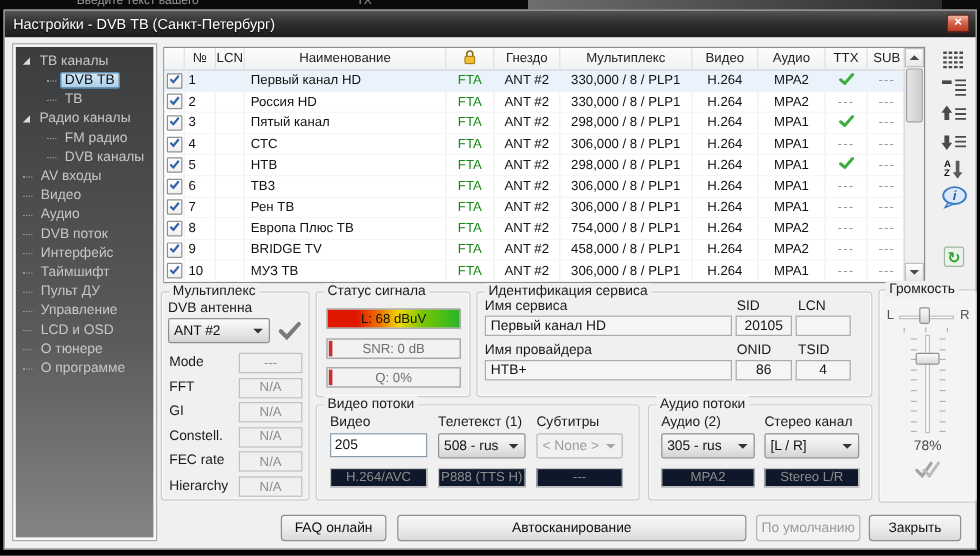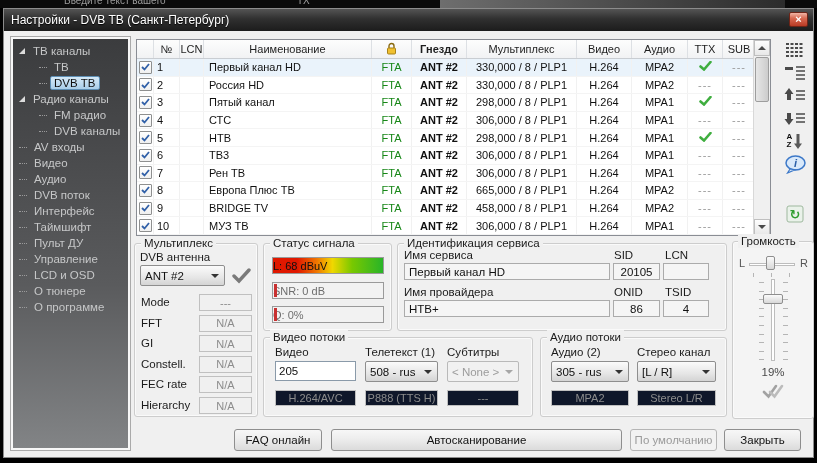--- a/index.html
+++ b/index.html
@@ -31,21 +31,21 @@
 .tbody{width:618px;}
 .trow{display:flex;height:17.6px;border-bottom:1px solid #F4F4F4;background:#fff;}
 .trow.sel{background:#EAF3FB;}
 .td{display:flex;align-items:center;justify-content:center;font-size:11px;color:#111;border-right:1px solid #F1F1F1;overflow:hidden;white-space:nowrap;}
 .c-cb{width:17px;}
 .c-num{width:26px;justify-content:flex-start;padding-left:3px;}
 .c-lcn{width:24px;}
 .c-name{width:168px;justify-content:flex-start;padding-left:5px;}
 .hc.c-name,.hc.c-num{justify-content:center;padding-left:0;}
 .c-fta{width:40px;}
-.c-sock{width:55px;font-weight:bold;}
+.c-sock{width:55px;}
 .c-mux{width:110px;}
 .c-vid{width:55px;}
 .c-aud{width:56px;}
 .c-ttx{width:35px;}
 .c-sub{width:32px;border-right:none;}
 .fta{color:#178717;}
 .dashes{color:#9A9A9A;letter-spacing:1px;}
 .cb{width:13px;height:13px;border:1px solid #8E8F8F;border-radius:1px;background:linear-gradient(#fff,#F0F0F0);display:flex;align-items:center;justify-content:center;}
 .vscroll{position:absolute;right:0;top:0;width:17px;height:195px;background:#F0F0F0;border-left:1px solid #D8D8D8;}
 .sb-btn{position:absolute;left:0;width:16px;height:16px;background:linear-gradient(#FDFDFD,#E8E8E8);border:1px solid #BFBFBF;display:flex;align-items:center;justify-content:center;}
@@ -68,21 +68,21 @@
 .combo .arrow{position:absolute;right:5px;top:50%;margin-top:-2px;width:0;height:0;border-left:4px solid transparent;border-right:4px solid transparent;border-top:4px solid #333;}
 .combo.off{color:#9C9C9C;border-color:#B9B9B9;background:#F1F1F1;}
 .combo.off .arrow{border-top-color:#A6A6A6;}
 .field{position:absolute;height:17px;border:1px solid #ABABAB;background:#F5F5F5;font-size:11.5px;color:#111;display:flex;align-items:center;padding:0 4px;}
 .field.center{justify-content:center;}
 .infobox{position:absolute;height:16px;border:1px solid #C0C0C0;background:#0f172a;font-size:11px;color:#8C8C8C;display:flex;align-items:center;justify-content:center;white-space:nowrap;}
 .edit{position:absolute;height:20px;border:1px solid #8A9AA9;background:#fff;font-size:11.5px;color:#111;padding:0 3px;}
 .mp-label{position:absolute;left:6px;font-size:11.5px;color:#1b1b1b;}
 .mp-box{position:absolute;left:64px;width:53px;height:17px;border:1px solid #C0C0C0;background:#F0F0F0;font-size:11px;color:#8C8C8C;display:flex;align-items:center;justify-content:center;}
 
-.bar{position:absolute;left:8px;width:112px;height:17px;border:1px solid #9a9a9a;display:flex;align-items:center;justify-content:flex-start;font-size:11px;}
+.bar{position:absolute;left:8px;width:112px;height:17px;border:1px solid #9a9a9a;display:flex;align-items:center;justify-content:center;font-size:11px;}
 .bar-level{background:linear-gradient(90deg,#E01800 0%,#E01800 22%,#F07800 40%,#F0D800 54%,#78C800 72%,#28B428 100%);color:#101010;}
 .bar-gray{background:#F2F2F2;color:#6E6E6E;}
 .sliver{position:absolute;left:1px;top:1px;bottom:1px;width:3px;background:#C83030;}
 
 .vol-lr{position:absolute;font-size:11px;color:#555;}
 .htrack{position:absolute;left:16px;top:21px;width:46px;height:3px;background:#fff;border:1px solid #BDBDBD;}
 .hthumb{position:absolute;left:33px;top:14px;width:9px;height:14px;border:1px solid #8E8E8E;border-radius:2px;background:linear-gradient(#FBFBFB,#D8D8D8);}
 .vtick{position:absolute;background:#B5B5B5;}
 .vtrack{position:absolute;left:38px;top:37px;width:4px;height:82px;background:#fff;border:1px solid #BDBDBD;}
 .vthumb{position:absolute;left:30px;top:52px;width:20px;height:10px;border:1px solid #8E8E8E;border-radius:2px;background:linear-gradient(#FBFBFB,#D8D8D8);}
@@ -108,27 +108,27 @@
       <div class="close-btn">
           <span>×</span>
         </div>
     </div>
 
     <div class="sidebar" id="sidebar">
         <div class="tree-item lv0">
           <span class="tri-se"></span>
           <span class="lbl">ТВ каналы</span>
         </div>
+        <div class="tree-item lv1 sel">
+          <span class="dots"></span>
+          <span class="lbl">DVB ТВ</span>
+        </div>
         <div class="tree-item lv1">
           <span class="dots"></span>
           <span class="lbl">ТВ</span>
-        </div>
-        <div class="tree-item lv1 sel">
-          <span class="dots"></span>
-          <span class="lbl">DVB ТВ</span>
         </div>
         <div class="tree-item lv0">
           <span class="tri-se"></span>
           <span class="lbl">Радио каналы</span>
         </div>
         <div class="tree-item lv1">
           <span class="dots"></span>
           <span class="lbl">FM радио</span>
         </div>
         <div class="tree-item lv1">
@@ -352,21 +352,21 @@
                 <span><svg width="9" height="8" viewBox="0 0 9 8">
                     <path d="M1 4 L3.5 6.5 L8 1" fill="none" stroke="#3160A8" stroke-width="1.8"></path>
                   </svg></span>
               </div>
             </div>
             <div class="td c-num">8</div>
             <div class="td c-lcn"></div>
             <div class="td c-name">Европа Плюс ТВ</div>
             <div class="td c-fta fta">FTA</div>
             <div class="td c-sock">ANT #2</div>
-            <div class="td c-mux">665,000 / 8 / PLP1</div>
+            <div class="td c-mux">754,000 / 8 / PLP1</div>
             <div class="td c-vid">H.264</div>
             <div class="td c-aud">MPA2</div>
             <div class="td c-ttx dashes">---</div>
             <div class="td c-sub dashes">---</div>
           </div>
           <div class="trow">
             <div class="td c-cb">
               <div class="cb">
                 <span><svg width="9" height="8" viewBox="0 0 9 8">
                     <path d="M1 4 L3.5 6.5 L8 1" fill="none" stroke="#3160A8" stroke-width="1.8"></path>
@@ -625,21 +625,21 @@
           <div class="vtick" style="left: 26px; top: 91.6px; width: 5px; height: 1px;"></div>
           <div class="vtick" style="left: 50px; top: 91.6px; width: 5px; height: 1px;"></div>
           <div class="vtick" style="left: 26px; top: 100.2px; width: 5px; height: 1px;"></div>
           <div class="vtick" style="left: 50px; top: 100.2px; width: 5px; height: 1px;"></div>
           <div class="vtick" style="left: 26px; top: 108.8px; width: 5px; height: 1px;"></div>
           <div class="vtick" style="left: 50px; top: 108.8px; width: 5px; height: 1px;"></div>
           <div class="vtick" style="left: 26px; top: 117.4px; width: 5px; height: 1px;"></div>
           <div class="vtick" style="left: 50px; top: 117.4px; width: 5px; height: 1px;"></div>
         </div>
       <div class="vthumb"></div>
-      <div class="vol-pct">19%</div>
+      <div class="vol-pct">78%</div>
       <span class="vol-check"><svg width="22" height="15" viewBox="0 0 22 15">
             <path d="M2 8 L6.5 12.5 L14 2" fill="none" stroke="#A2A2A2" stroke-width="2.6" stroke-linecap="round"></path>
             <path d="M8 8 L12.5 12.5 L20 2" fill="none" stroke="#BCBCBC" stroke-width="2.6" stroke-linecap="round"></path>
           </svg></span>
     </div>
 
     <div id="btn-row">
         <div class="wbtn" style="left: 117px; width: 93px; margin-top: 47px;">Помощь - F1</div>
         <div class="wbtn" style="left: 230px; width: 88px;">FAQ онлайн</div>
         <div class="wbtn" style="left: 327px; width: 291px;">Автосканирование</div>

